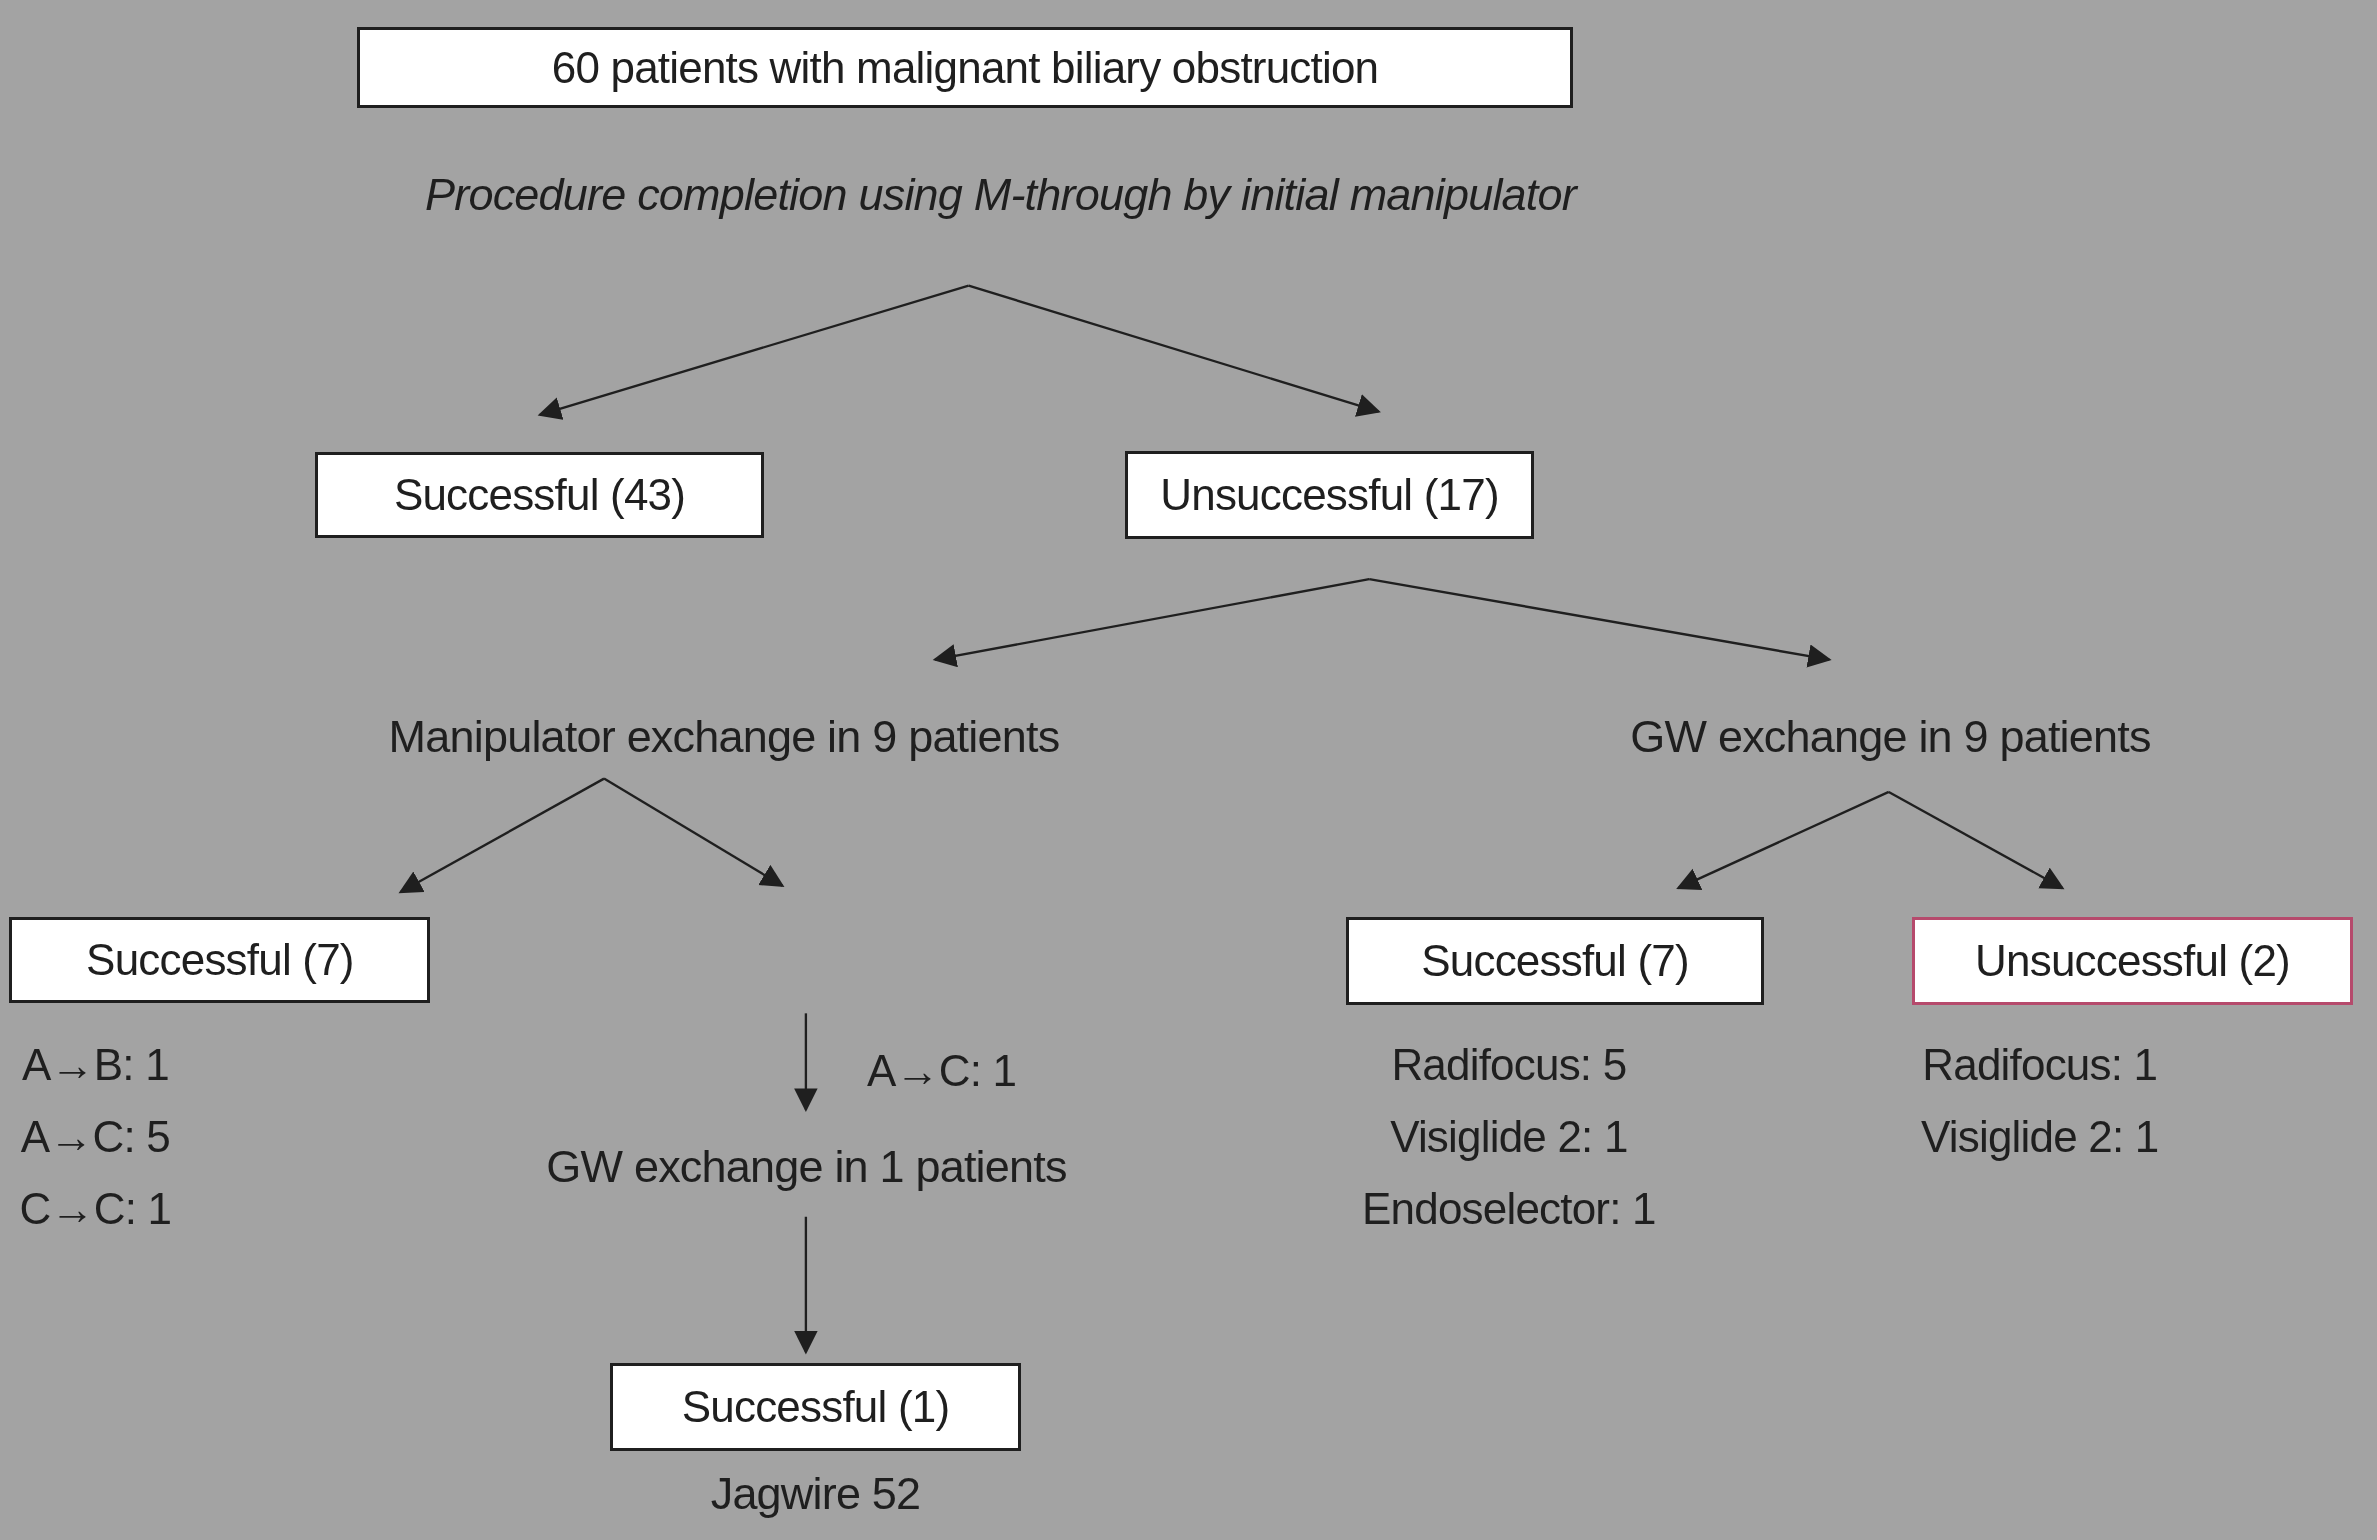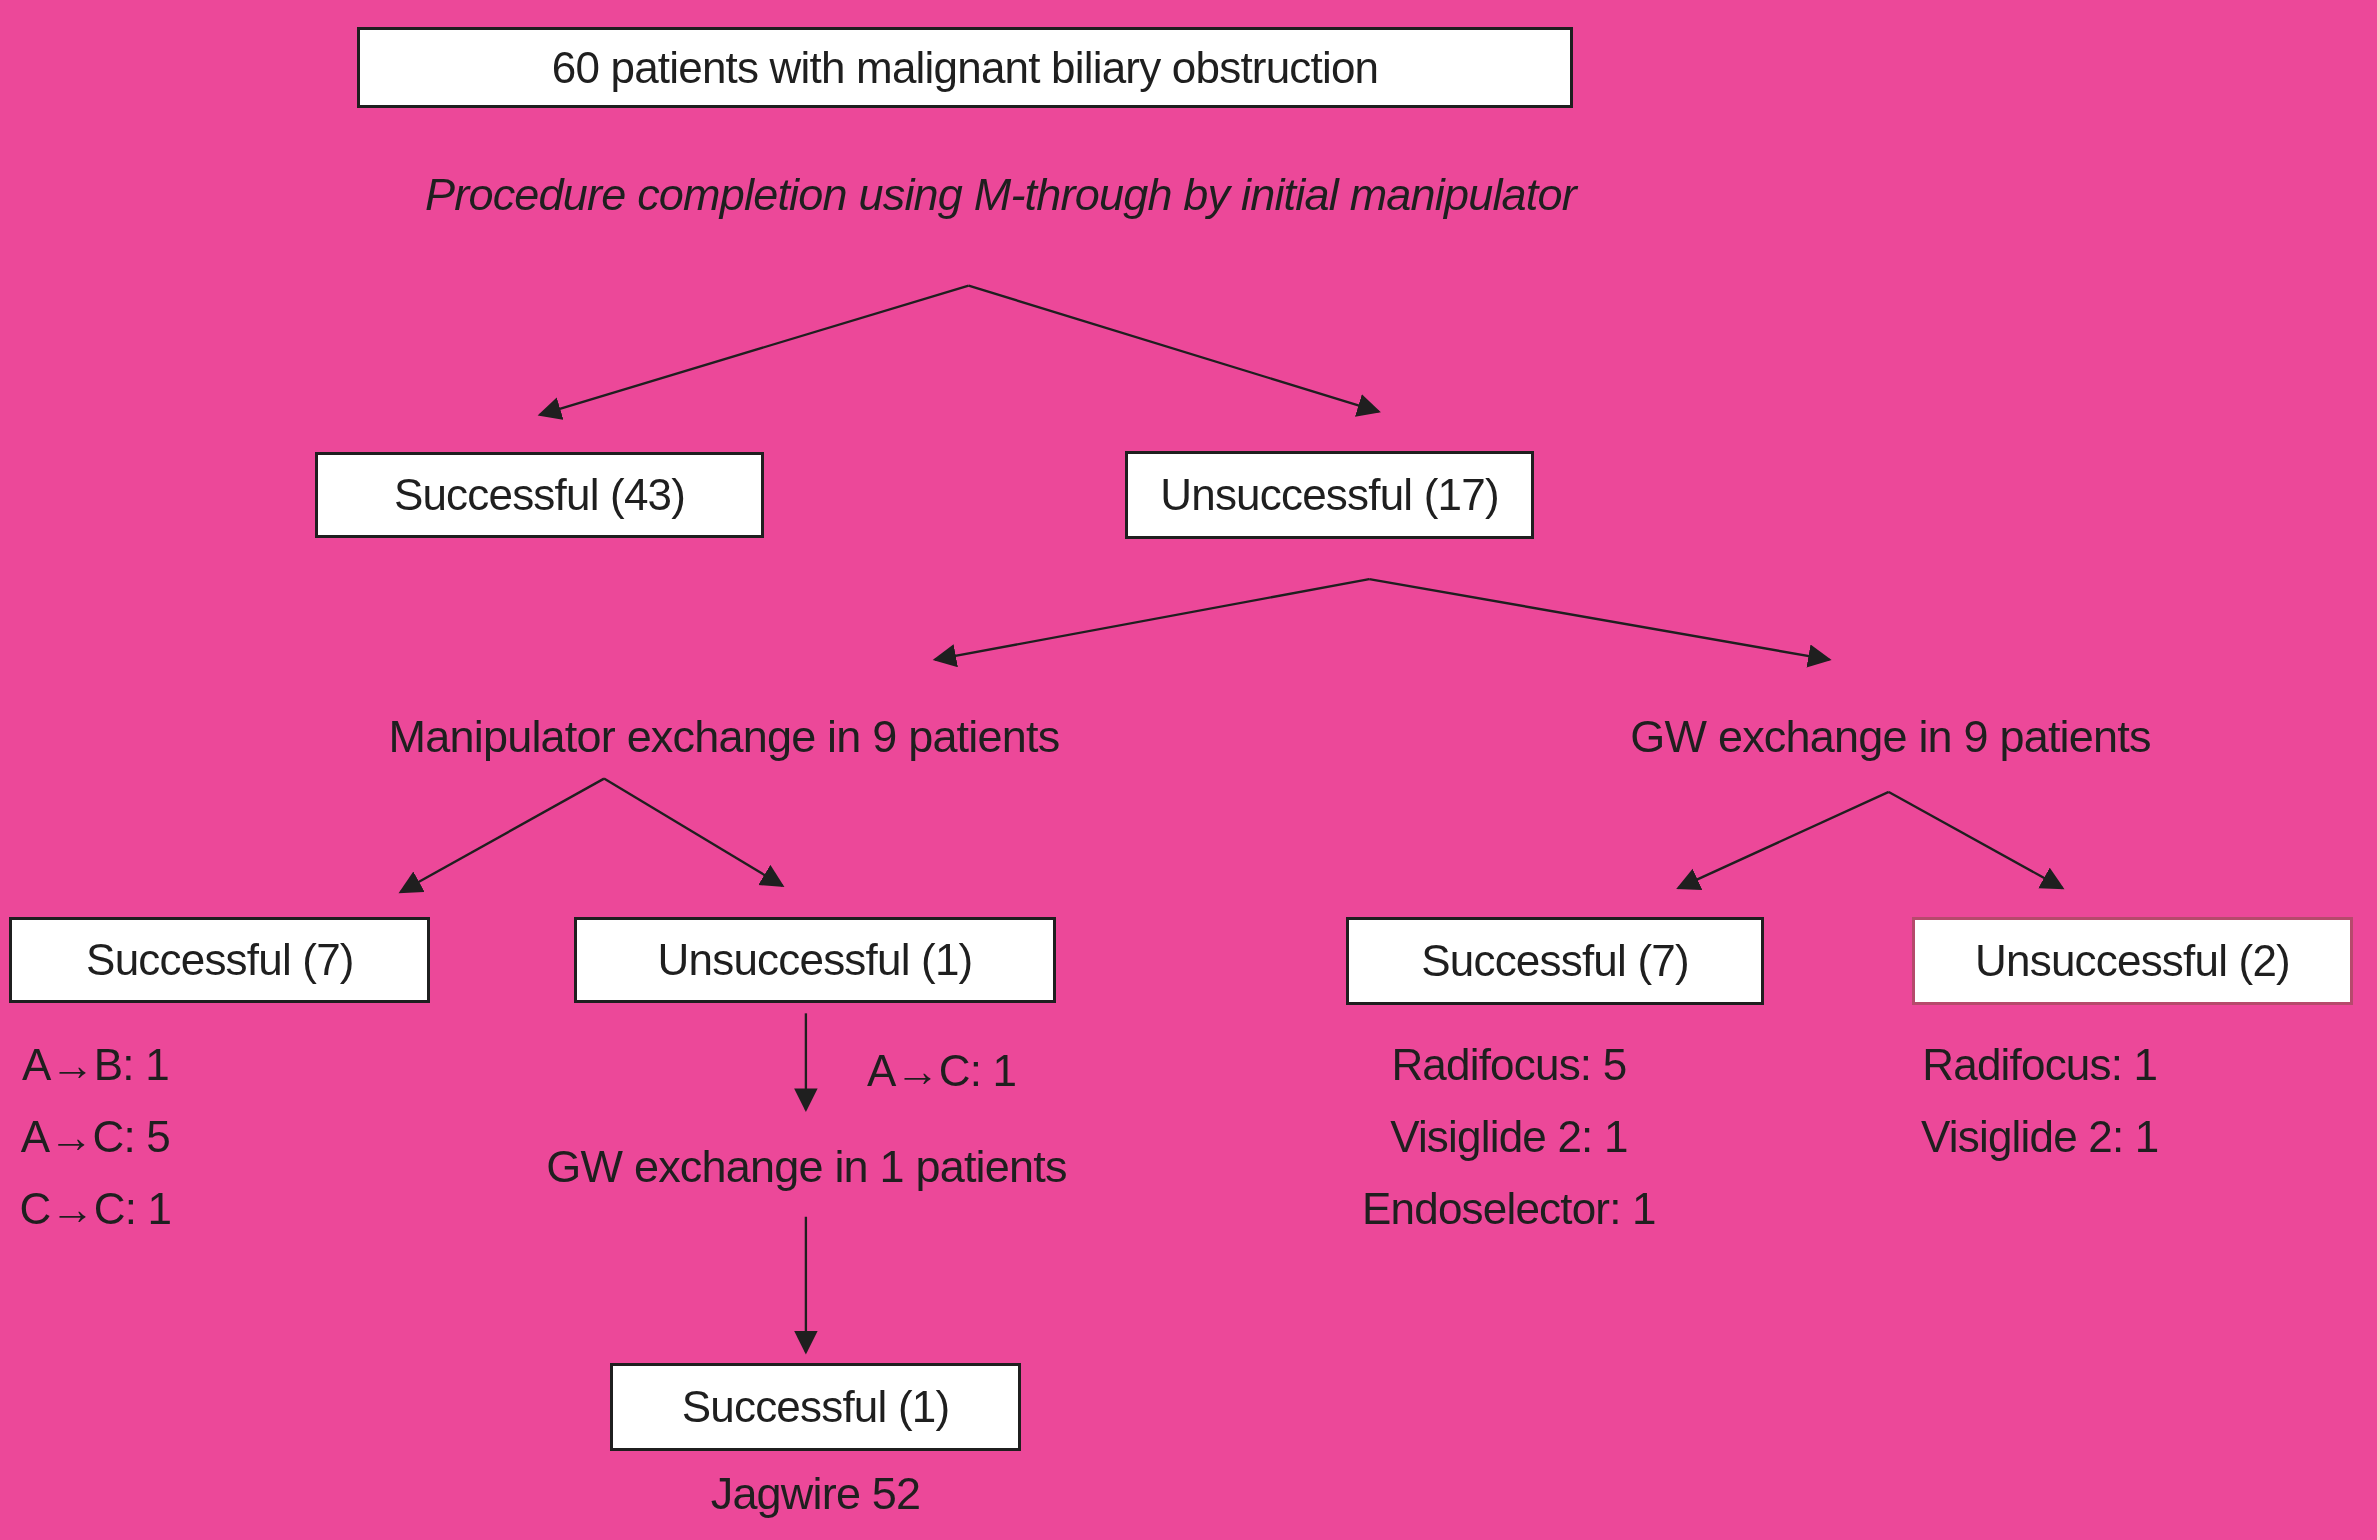--- a/index.html
+++ b/index.html
@@ -4,21 +4,21 @@
 <style>
   html, body {
     margin: 0;
     padding: 0;
     background: #ffffff;
   }
   #canvas {
     position: relative;
     width: 2377px;
     height: 1540px;
-    background: #ec4899;
+    background: #a3a3a3;
     font-family: "Liberation Sans", "DejaVu Sans", sans-serif;
     color: #1f1f1f;
     overflow: hidden;
   }
   #arrow-layer {
     position: absolute;
     left: 0;
     top: 0;
     width: 2377px;
     height: 1540px;
@@ -89,21 +89,20 @@
   <div class="node-box" style="left:315px; top:452px; width:449px; height:86px;">Successful (43)</div>
 
   <div class="node-box" style="left:1125px; top:451px; width:409px; height:88px;text-align:right;">Unsuccessful (17)</div>
 
   <div class="flow-label" style="left:231px; top:711px; width:986px;">Manipulator exchange in 9 patients</div>
 
   <div class="flow-label" style="left:1553px; top:711px; width:675px;">GW exchange in 9 patients</div>
 
   <div class="node-box" style="left:9.4px; top:917px; width:421px; height:86px;">Successful (7)</div>
 
-  <div class="node-box" style="left:574px; top:917px; width:482px; height:86px;">Unsuccessful (1)</div>
 
   <div class="node-box" style="left:1346px; top:917px; width:418px; height:88px;">Successful (7)</div>
 
   <div class="node-box highlight" style="left:1912px; top:917px; width:441px; height:88px;">Unsuccessful (2)</div>
 
   <div class="detail-list" style="left:19.6px; top:1029px;">
     <div class="detail-line">A→B: 1</div>
     <div class="detail-line">A→C: 5</div>
     <div class="detail-line">C→C: 1</div>
   </div>

